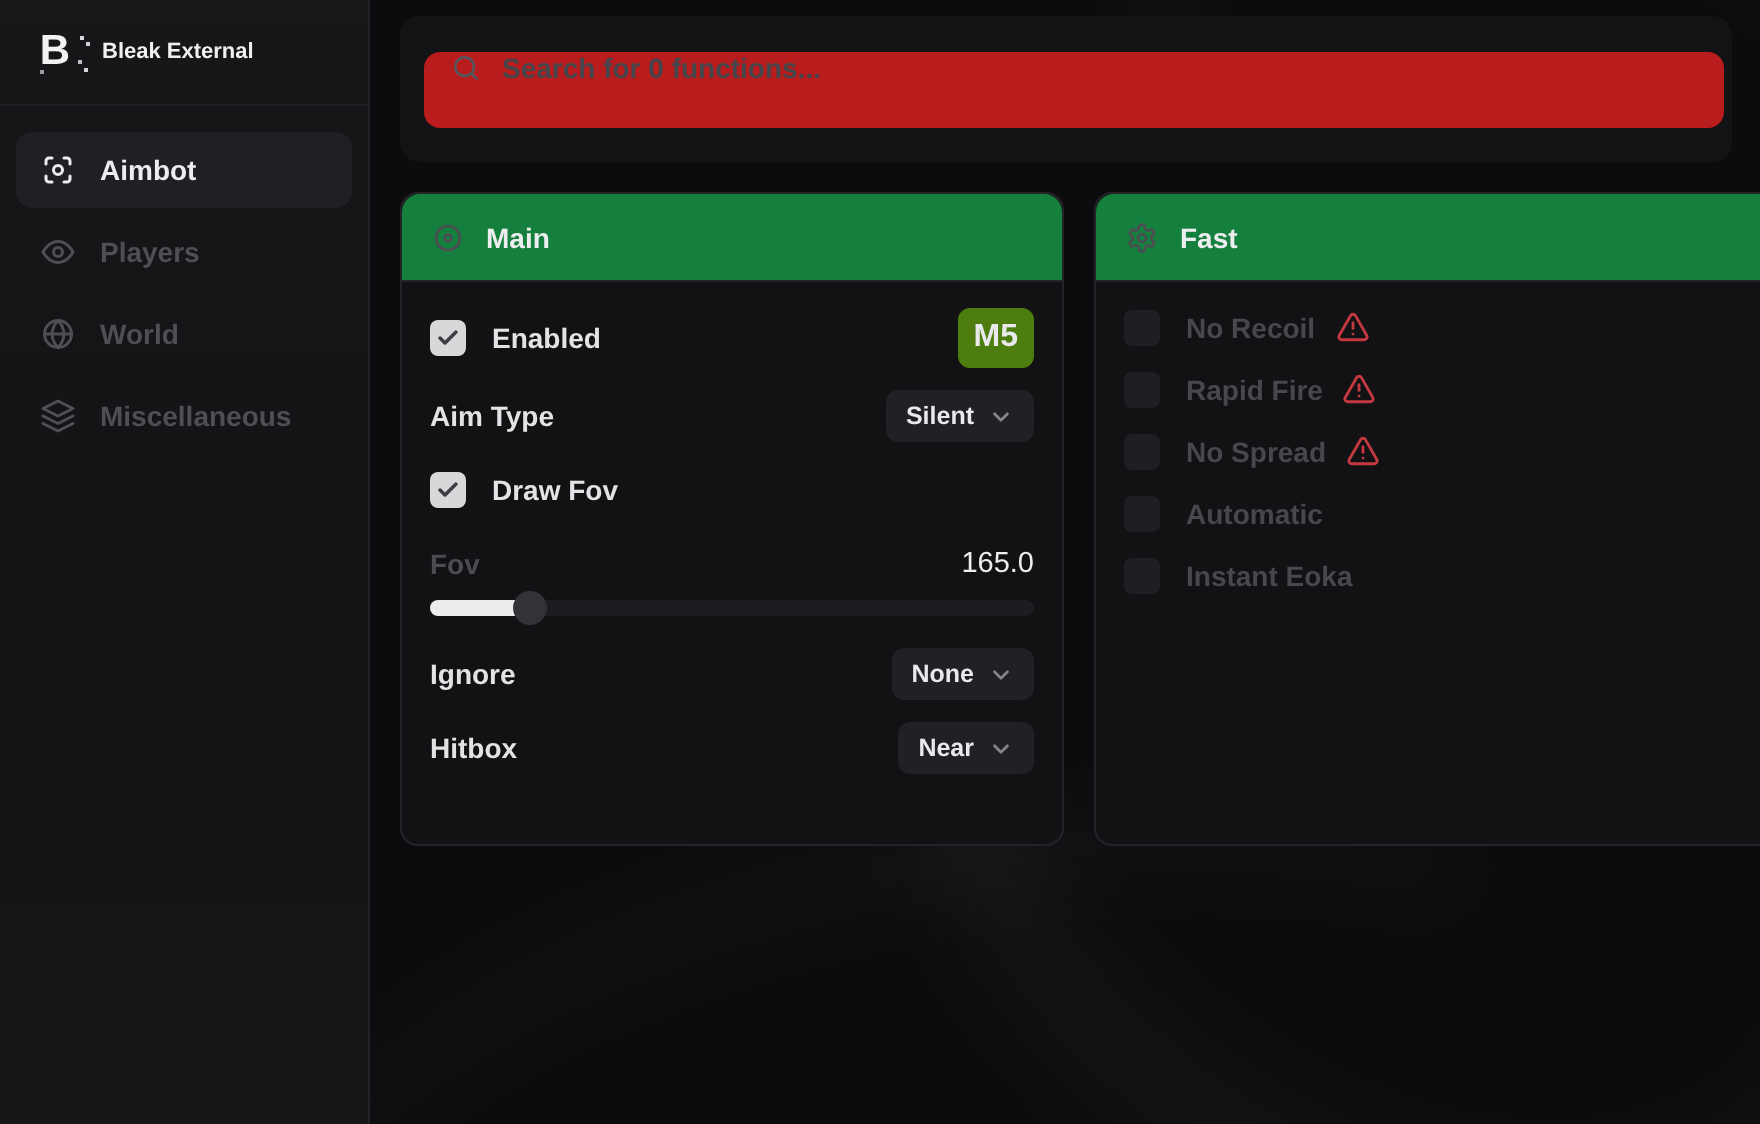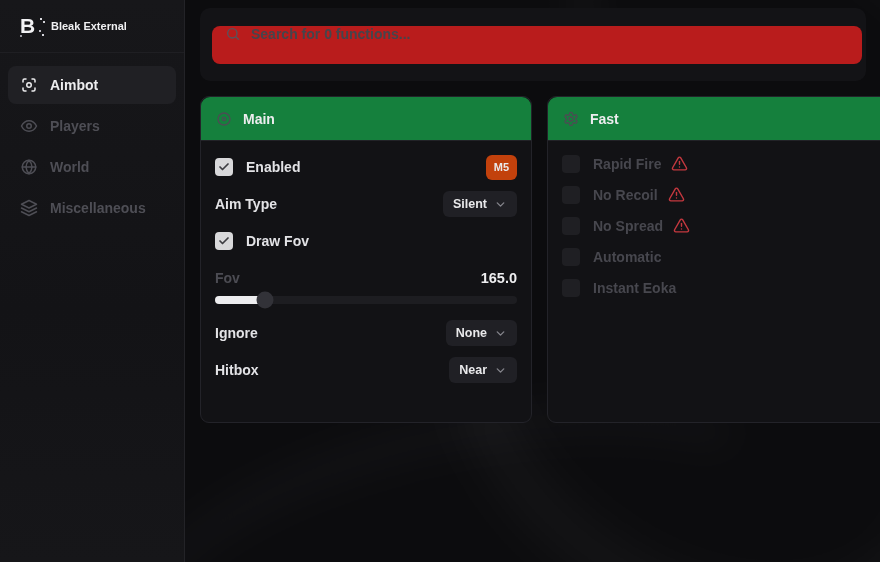--- a/index.html
+++ b/index.html
@@ -63,28 +63,28 @@
   .spacer { flex:1; }
   .lbl { font-size:14px; font-weight:600; color:#e3e3e6; }
   .lbl.dim { color:#4c4c53; }
 
   .checkbox { width:18px; height:18px; border-radius:4px; margin-right:13px; flex:none; cursor:pointer;
               display:flex; align-items:center; justify-content:center; }
   .checkbox.checked { background:#d8d8da; color:#3d3d42; }
   .checkbox.checked svg { width:12px; height:12px; }
   .checkbox.unchecked { background:#1f1f23; }
 
-  .keybind { background:#c2410c; color:#e9e9eb; font-size:11px; font-weight:700; line-height:1;
+  .keybind { background:#4d7c0f; color:#e9e9eb; font-size:16px; font-weight:700; line-height:1;
              padding:7px 8px; border-radius:6px; min-width:30px; text-align:center; cursor:pointer; }
 
   .dropdown { background:#202025; border-radius:6px; height:26px; display:flex; align-items:center;
               gap:7px; padding:0 10px; color:#e9e9eb; font-size:12.5px; font-weight:700; cursor:pointer; }
   .dropdown svg { width:13px; height:13px; color:#84848b; flex:none; }
 
-  .fov-value { font-size:14.5px; font-weight:700; color:#eeeef0; }
+  .fov-value { font-size:14.5px; font-weight:400; color:#eeeef0; }
   .slider { position:relative; height:8px; background:#1d1d21; border-radius:4px; margin:2px 0 16px;
             cursor:pointer; }
   .slider-fill { position:absolute; left:0; top:0; bottom:0; background:#ededef; border-radius:4px; }
   .slider-thumb { position:absolute; top:50%; transform:translate(-50%,-50%); width:17px; height:17px;
                   border-radius:50%; background:#323238; }
 
   .other-row { display:flex; align-items:center; height:19px; margin-bottom:12px; }
   .other-row .lbl { color:#47474e; }
   .warn { width:17px; height:17px; margin-left:10px; color:#c4383f; flex:none; }
 </style>
@@ -231,38 +231,38 @@
     <svg viewBox="0 0 24 24" fill="none" stroke="currentColor" stroke-width="2" stroke-linecap="round" stroke-linejoin="round">
         <path d="M12.22 2h-.44a2 2 0 0 0-2 2v.18a2 2 0 0 1-1 1.73l-.43.25a2 2 0 0 1-2 0l-.15-.08a2 2 0 0 0-2.73.73l-.22.38a2 2 0 0 0 .73 2.73l.15.1a2 2 0 0 1 1 1.72v.51a2 2 0 0 1-1 1.74l-.15.09a2 2 0 0 0-.73 2.73l.22.38a2 2 0 0 0 2.73.73l.15-.08a2 2 0 0 1 2 0l.43.25a2 2 0 0 1 1 1.73V20a2 2 0 0 0 2 2h.44a2 2 0 0 0 2-2v-.18a2 2 0 0 1 1-1.73l.43-.25a2 2 0 0 1 2 0l.15.08a2 2 0 0 0 2.73-.73l.22-.39a2 2 0 0 0-.73-2.73l-.15-.08a2 2 0 0 1-1-1.74v-.5a2 2 0 0 1 1-1.74l.15-.09a2 2 0 0 0 .73-2.73l-.22-.38a2 2 0 0 0-2.73-.73l-.15.08a2 2 0 0 1-2 0l-.43-.25a2 2 0 0 1-1-1.73V4a2 2 0 0 0-2-2z"></path>
         <circle cx="12" cy="12" r="3"></circle>
       </svg>
     <span class="panel-title">Fast</span>
   </div>
   <div class="panel-body">
 
     <div class="other-row">
       <span class="checkbox unchecked"></span>
+      <span class="lbl">No Recoil</span>
+      <svg class="warn" viewBox="0 0 24 24" fill="none" stroke="currentColor" stroke-width="2" stroke-linecap="round" stroke-linejoin="round">
+          <path d="M21.73 18 13.73 4a2 2 0 0 0-3.46 0l-8 14A2 2 0 0 0 4 21h16a2 2 0 0 0 1.73-3Z"></path>
+          <path d="M12 9v4"></path>
+          <path d="M12 17h.01"></path>
+        </svg>
+    </div>
+
+    <div class="other-row">
+      <span class="checkbox unchecked"></span>
       <span class="lbl">Rapid Fire</span>
       <svg class="warn" viewBox="0 0 24 24" fill="none" stroke="currentColor" stroke-width="2" stroke-linecap="round" stroke-linejoin="round">
           <path d="M21.73 18 13.73 4a2 2 0 0 0-3.46 0l-8 14A2 2 0 0 0 4 21h16a2 2 0 0 0 1.73-3Z"></path>
           <path d="M12 9v4"></path>
           <path d="M12 17h.01"></path>
         </svg>
     </div>
 
-    <div class="other-row">
-      <span class="checkbox unchecked"></span>
-      <span class="lbl">No Recoil</span>
-      <svg class="warn" viewBox="0 0 24 24" fill="none" stroke="currentColor" stroke-width="2" stroke-linecap="round" stroke-linejoin="round">
-          <path d="M21.73 18 13.73 4a2 2 0 0 0-3.46 0l-8 14A2 2 0 0 0 4 21h16a2 2 0 0 0 1.73-3Z"></path>
-          <path d="M12 9v4"></path>
-          <path d="M12 17h.01"></path>
-        </svg>
-    </div>
-
 
     <div class="other-row">
       <span class="checkbox unchecked"></span>
       <span class="lbl">No Spread</span>
       <svg class="warn" viewBox="0 0 24 24" fill="none" stroke="currentColor" stroke-width="2" stroke-linecap="round" stroke-linejoin="round">
           <path d="M21.73 18 13.73 4a2 2 0 0 0-3.46 0l-8 14A2 2 0 0 0 4 21h16a2 2 0 0 0 1.73-3Z"></path>
           <path d="M12 9v4"></path>
           <path d="M12 17h.01"></path>
         </svg>
     </div>

